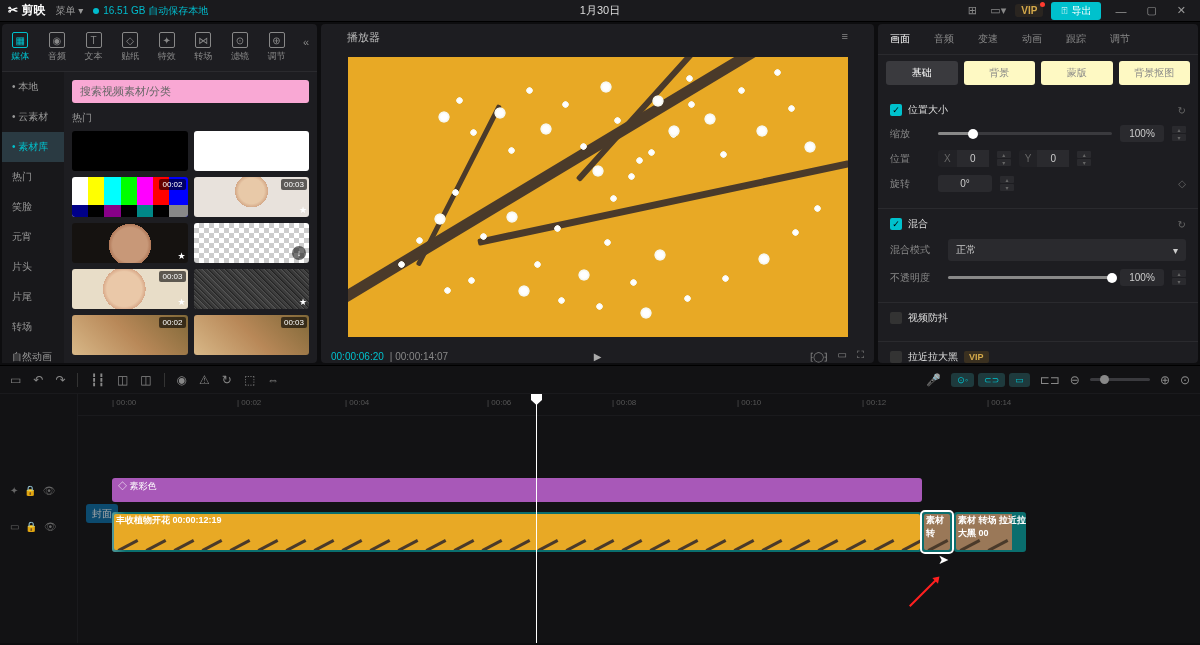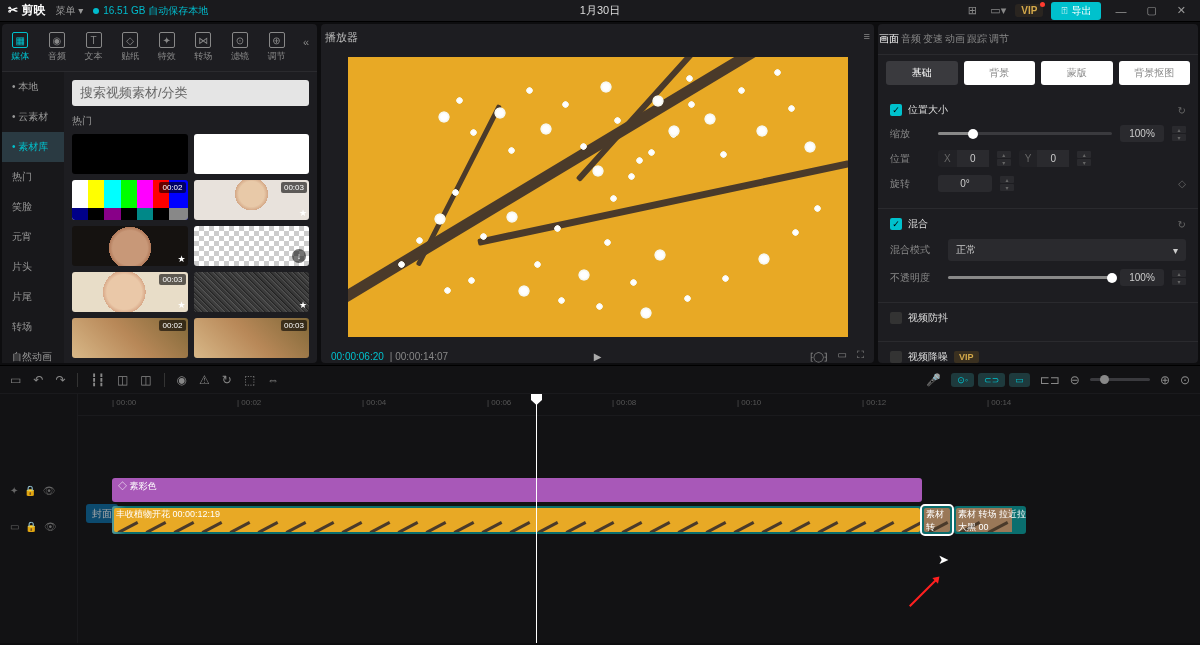--- a/index.html
+++ b/index.html
@@ -28,63 +28,63 @@
 .tool-tab.active .tool-icon { border-color: #00c1cd; }
 .collapse-icon { color: #888; padding: 8px; cursor: pointer; }
 
 .left-body { display: flex; flex: 1; overflow: hidden; }
 .category-list { width: 62px; background: #18181b; overflow-y: auto; }
 .category-item { padding: 8px 10px; font-size: 10px; color: #999; cursor: pointer; }
 .category-item.active { background: #2a3a42; color: #00c1cd; }
 .category-item.prefix::before { content: '• '; }
 
 .media-area { flex: 1; padding: 8px; overflow-y: auto; }
-.search-box { background: #e5e5e5; border-radius: 3px; padding: 4px 8px; margin-bottom: 8px; font-size: 13px; color: #666; }
+.search-box { background: #f9a8d4; border-radius: 3px; padding: 4px 8px; margin-bottom: 8px; font-size: 11px; color: #666; }
 .section-label { font-size: 10px; color: #999; margin-bottom: 6px; }
 .thumb-grid { display: grid; grid-template-columns: 1fr 1fr; gap: 6px; }
 .thumb { height: 40px; border-radius: 3px; position: relative; cursor: pointer; overflow: hidden; }
 .thumb .duration { position: absolute; top: 2px; right: 2px; background: rgba(0,0,0,.6); color: #fff; font-size: 8px; padding: 1px 3px; border-radius: 2px; }
 .thumb .star { position: absolute; bottom: 2px; right: 2px; color: #fff; font-size: 9px; }
 .thumb .dl { position: absolute; bottom: 3px; right: 3px; width: 14px; height: 14px; background: rgba(0,0,0,.55); border-radius: 50%; display: flex; align-items: center; justify-content: center; color: #fff; font-size: 9px; }
 .thumb.black { background: #000; }
 .thumb.white { background: #fff; }
 .thumb.checker { background: repeating-conic-gradient(#ccc 0 25%, #fff 0 50%) 0 0/10px 10px; }
 .thumb.noise { background: repeating-linear-gradient(45deg, #333, #555 2px, #222 2px, #444 4px); }
 .thumb.colorbars { background: linear-gradient(90deg, #fff 0 14%, #ff0 14% 28%, #0ff 28% 42%, #0f0 42% 56%, #f0f 56% 70%, #f00 70% 84%, #00f 84% 100%); position: relative; }
 .thumb.colorbars::after { content: ''; position: absolute; left: 0; right: 0; bottom: 0; height: 30%; background: linear-gradient(90deg, #008 0 14%, #000 14% 28%, #808 28% 42%, #000 42% 56%, #088 56% 70%, #000 70% 84%, #888 84% 100%); }
 .thumb.face1 { background: radial-gradient(circle at 50% 35%, #e8c9a8 20%, #d4a887 26%, #e8e2dc 26%); }
 .thumb.face2 { background: radial-gradient(circle at 50% 55%, #c89878 28%, #b07858 34%, #151210 34%); }
 .thumb.face3 { background: radial-gradient(circle at 45% 50%, #eac8a8 26%, #d8a888 32%, #e8ddc8 32%); }
 .thumb.face4 { background: linear-gradient(45deg, #d8b888, #b88858, #806838); }
 
 .center-panel { flex: 1; margin: 2px; background: #1d1d21; border-radius: 4px; display: flex; flex-direction: column; }
-.preview-header { display: flex; align-items: flex-start; padding: 6px 4px; font-size: 11px; color: #bbb; }
+.preview-header { display: flex; align-items: flex-start; padding: 6px 26px; font-size: 11px; color: #bbb; }
 .preview-header .menu-icon { margin-left: auto; color: #888; cursor: pointer; }
 .preview-viewport { flex: 1; display: flex; align-items: center; justify-content: center; padding: 6px 10px; }
 .preview-image { width: 500px; height: 280px; background: #e8a925; position: relative; overflow: hidden; }
 .branch { position: absolute; background: #4a3a2a; transform-origin: left center; border-radius: 2px; }
 .b1 { left: -20px; top: 245px; width: 620px; height: 11px; transform: rotate(-31deg); }
 .b2 { left: 130px; top: 182px; width: 420px; height: 7px; transform: rotate(-12deg); }
 .b3 { left: 230px; top: 120px; width: 250px; height: 6px; transform: rotate(-48deg); }
 .b4 { left: 70px; top: 206px; width: 180px; height: 5px; transform: rotate(-63deg); }
 .flower { position: absolute; width: 12px; height: 12px; background: radial-gradient(circle, #fff 38%, #f4f4e8 62%, transparent 72%); border-radius: 50%; }
 .flower.sm { width: 7px; height: 7px; }
 .preview-controls { display: flex; align-items: center; padding: 6px 10px; font-size: 10px; gap: 6px; }
 .preview-controls .time-current { color: #00c1cd; }
 .preview-controls .time-total { color: #888; }
 .preview-controls .play { position: absolute; left: 50%; transform: translateX(-50%); cursor: pointer; color: #aaa; }
 .preview-controls .right-ctrls { margin-left: auto; display: flex; gap: 10px; color: #888; }
 .preview-controls .right-ctrls span { cursor: pointer; }
 
 .right-panel { width: 320px; margin: 2px; background: #1d1d21; border-radius: 4px; display: flex; flex-direction: column; font-size: 10px; }
 .prop-tabs { display: flex; border-bottom: 1px solid #2a2a2e; }
-.prop-tab { padding: 8px 1px; color: #888; cursor: pointer; }
+.prop-tab { padding: 8px 12px; color: #888; cursor: pointer; }
 .prop-tab.active { color: #fff; }
 .prop-subtabs { display: flex; padding: 6px 8px; gap: 6px; }
-.prop-subtab { flex: 1; text-align: center; padding: 5px; background: #ffffff; border-radius: 3px; color: #888; cursor: pointer; font-size: 10px; }
+.prop-subtab { flex: 1; text-align: center; padding: 5px; background: #fef9c3; border-radius: 3px; color: #888; cursor: pointer; font-size: 10px; }
 .prop-subtab.active { background: #3a3a3e; color: #fff; }
 .prop-body { flex: 1; overflow-y: auto; padding: 4px 0; }
 .prop-section { padding: 8px 12px; border-bottom: 1px solid #2a2a2e; }
 .prop-section-header { display: flex; align-items: center; gap: 6px; margin-bottom: 8px; }
 .prop-checkbox { width: 12px; height: 12px; background: #00c1cd; border-radius: 2px; display: flex; align-items: center; justify-content: center; color: #000; font-size: 9px; cursor: pointer; }
 .prop-checkbox.off { background: #333; }
 .prop-section-title { color: #ddd; }
 .prop-reset { margin-left: auto; color: #666; cursor: pointer; }
 .prop-row { display: flex; align-items: center; gap: 8px; margin-bottom: 8px; }
 .prop-label { width: 40px; color: #888; }
@@ -119,21 +119,21 @@
 
 .tracks-viewport { flex: 1; position: relative; overflow: hidden; }
 .ruler { height: 22px; position: relative; border-bottom: 1px solid #1a1a1d; }
 .ruler-tick { position: absolute; top: 4px; font-size: 8px; color: #555; }
 .playhead { position: absolute; top: 0; bottom: 0; width: 1px; background: #fff; z-index: 10; }
 .playhead::before { content: ''; position: absolute; top: 0; left: -5px; width: 11px; height: 11px; background: #fff; clip-path: polygon(0 0, 100% 0, 100% 55%, 50% 100%, 0 55%); }
 
 .track-row { height: 28px; position: relative; margin-top: 60px; }
 .clip { position: absolute; top: 2px; bottom: 2px; border-radius: 3px; overflow: hidden; }
 .clip.color { background: #a858b8; padding: 2px 6px; font-size: 9px; color: #fff; }
-.track-row.main { height: 28px; margin-top: 2px; }
+.track-row.main { height: 40px; margin-top: 8px; font-weight: bold; }
 .clip.video { background: #0a6e6e; top: 0; bottom: 0; display: flex; }
 .clip.video .label { position: absolute; top: 2px; left: 4px; font-size: 9px; color: #fff; z-index: 2; }
 .clip.video .frames { display: flex; flex: 1; margin: 2px; overflow: hidden; border-radius: 2px; }
 .clip.video .frame { flex: 0 0 28px; height: 100%; background: #e8a925; position: relative; }
 .clip.video .frame::before { content: ''; position: absolute; left: 3px; bottom: 3px; width: 22px; height: 3px; background: #4a3a2a; transform: rotate(-28deg); }
 .clip.video.sel { outline: 2px solid #fff; }
 .clip.video.b .frames .frame { background: #9a7858; }
 .fade-handle { position: absolute; left: 0; top: 0; bottom: 0; width: 14px; background: linear-gradient(90deg, rgba(255,255,255,.3), transparent); }
 .cursor-arrow { position: absolute; font-size: 13px; color: #fff; z-index: 20; }
 .red-arrow { position: absolute; width: 40px; height: 2px; background: #ff2020; z-index: 19; transform: rotate(-45deg); transform-origin: right center; }
@@ -414,21 +414,21 @@
       </div>
       <div class="prop-section">
         <div class="prop-section-header">
           <span class="prop-checkbox off"></span>
           <span class="prop-section-title">视频防抖</span>
         </div>
       </div>
       <div class="prop-section">
         <div class="prop-section-header">
           <span class="prop-checkbox off"></span>
-          <span class="prop-section-title">视频降噪</span>
+          <span class="prop-section-title">拉近拉大黑</span>
           <span class="vip-tag">VIP</span>
         </div>
       </div>
     </div>
   </div>
 </div>
 
 <div class="timeline-area">
   <div class="timeline-toolbar">
     <span class="tb-icon">▭</span>
@@ -469,21 +469,21 @@
       <div class="track-head-row main">
         <span>▭</span>
         <span>🔒</span>
         <span>👁</span>
       </div>
     </div>
     <div class="tracks-viewport">
       <div class="ruler" id="ruler">
           <span class="ruler-tick" style="left: 34px;">| 00:00</span>
           <span class="ruler-tick" style="left: 159px;">| 00:02</span>
-          <span class="ruler-tick" style="left: 284px; text-align: right;">| 00:04</span>
+          <span class="ruler-tick" style="left: 267px; text-align: right;">| 00:04</span>
           <span class="ruler-tick" style="left: 409px;">| 00:06</span>
           <span class="ruler-tick" style="left: 534px;">| 00:08</span>
           <span class="ruler-tick" style="left: 659px;">| 00:10</span>
           <span class="ruler-tick" style="left: 784px;">| 00:12</span>
           <span class="ruler-tick" style="left: 909px;">| 00:14</span>
         </div>
       <div class="playhead" style="left:458px"></div>
       <div style="position:absolute; left:8px; top:113px"><span class="cover-label">封面</span></div>
       <div class="track-row">
         <div class="clip color" style="left:34px; width:810px">◇ 素彩色</div>

